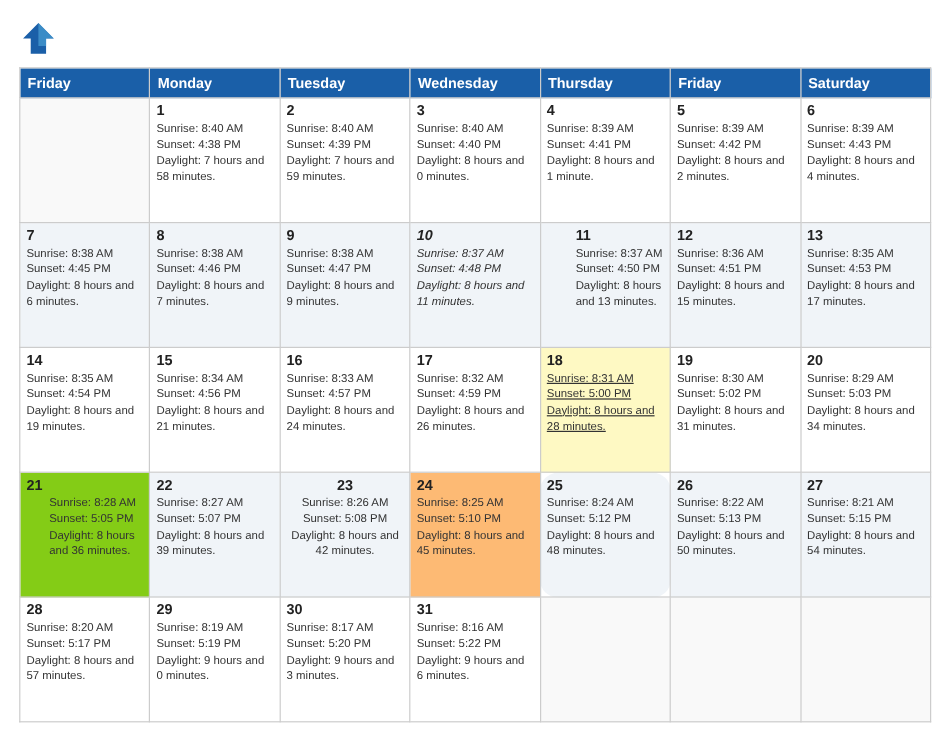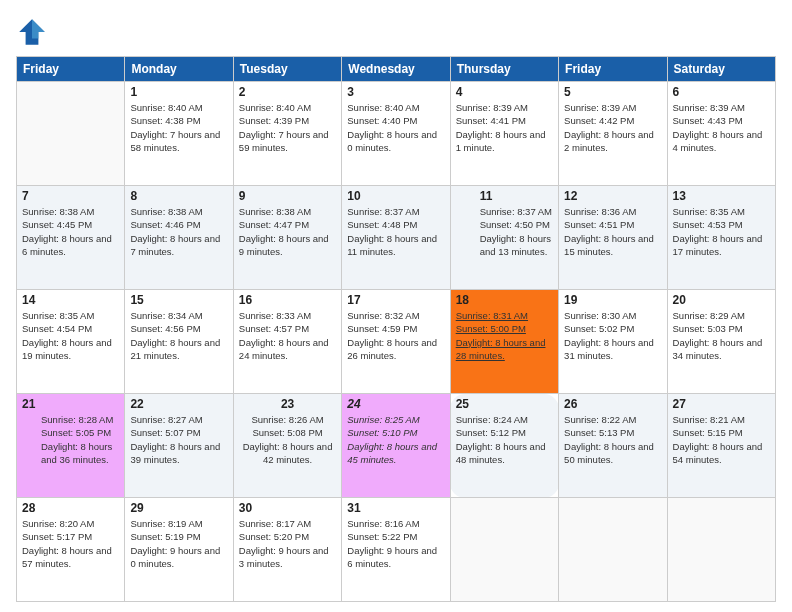--- a/index.html
+++ b/index.html
@@ -178,21 +178,21 @@
             <div class="day-info" style="white-space: pre-line;">Sunrise: 8:38 AM
 Sunset: 4:46 PM
 Daylight: 8 hours and 7 minutes.</div>
           </td>
           <td style="background: rgb(240, 244, 248);">
             <span class="day-number">9</span>
             <div class="day-info" style="white-space: pre-line;">Sunrise: 8:38 AM
 Sunset: 4:47 PM
 Daylight: 8 hours and 9 minutes.</div>
           </td>
-          <td style="background: rgb(240, 244, 248);">
+          <td style="background: rgb(240, 244, 248); font-style: italic;">
             <span class="day-number">10</span>
             <div class="day-info" style="white-space: pre-line;">Sunrise: 8:37 AM
 Sunset: 4:48 PM
 Daylight: 8 hours and 11 minutes.</div>
           </td>
           <td style="background: rgb(240, 244, 248); padding-left: 29px;">
             <span class="day-number">11</span>
             <div class="day-info" style="white-space: pre-line;">Sunrise: 8:37 AM
 Sunset: 4:50 PM
 Daylight: 8 hours and 13 minutes.</div>
@@ -228,59 +228,59 @@
             <div class="day-info" style="white-space: pre-line;">Sunrise: 8:33 AM
 Sunset: 4:57 PM
 Daylight: 8 hours and 24 minutes.</div>
           </td>
           <td style="background: rgb(255, 255, 255);">
             <span class="day-number">17</span>
             <div class="day-info" style="white-space: pre-line;">Sunrise: 8:32 AM
 Sunset: 4:59 PM
 Daylight: 8 hours and 26 minutes.</div>
           </td>
-          <td style="background: #f97316;">
+          <td style="background: #fef9c3;">
             <span class="day-number">18</span>
             <div class="day-info" style="white-space: pre-line; text-decoration: underline;">Sunrise: 8:31 AM
 Sunset: 5:00 PM
 Daylight: 8 hours and 28 minutes.</div>
           </td>
           <td style="background: rgb(255, 255, 255);">
             <span class="day-number">19</span>
             <div class="day-info" style="white-space: pre-line;">Sunrise: 8:30 AM
 Sunset: 5:02 PM
 Daylight: 8 hours and 31 minutes.</div>
           </td>
           <td style="background: rgb(255, 255, 255);">
             <span class="day-number">20</span>
             <div class="day-info" style="white-space: pre-line;">Sunrise: 8:29 AM
 Sunset: 5:03 PM
 Daylight: 8 hours and 34 minutes.</div>
           </td>
         </tr>
         <tr>
-          <td style="background: #f0abfc;">
+          <td style="background: #84cc16;">
             <span class="day-number">21</span>
             <div class="day-info" style="white-space: pre-line; margin-left: 19px;">Sunrise: 8:28 AM
 Sunset: 5:05 PM
 Daylight: 8 hours and 36 minutes.</div>
           </td>
           <td style="background: rgb(240, 244, 248);">
             <span class="day-number">22</span>
             <div class="day-info" style="white-space: pre-line;">Sunrise: 8:27 AM
 Sunset: 5:07 PM
 Daylight: 8 hours and 39 minutes.</div>
           </td>
           <td style="background: rgb(240, 244, 248); text-align: center;">
             <span class="day-number">23</span>
             <div class="day-info" style="white-space: pre-line;">Sunrise: 8:26 AM
 Sunset: 5:08 PM
 Daylight: 8 hours and 42 minutes.</div>
           </td>
-          <td style="background: #f0abfc; font-style: italic;">
+          <td style="background: #fdba74;">
             <span class="day-number">24</span>
             <div class="day-info" style="white-space: pre-line;">Sunrise: 8:25 AM
 Sunset: 5:10 PM
 Daylight: 8 hours and 45 minutes.</div>
           </td>
           <td style="background: rgb(240, 244, 248); border-radius: 15px;">
             <span class="day-number">25</span>
             <div class="day-info" style="white-space: pre-line;">Sunrise: 8:24 AM
 Sunset: 5:12 PM
 Daylight: 8 hours and 48 minutes.</div>

